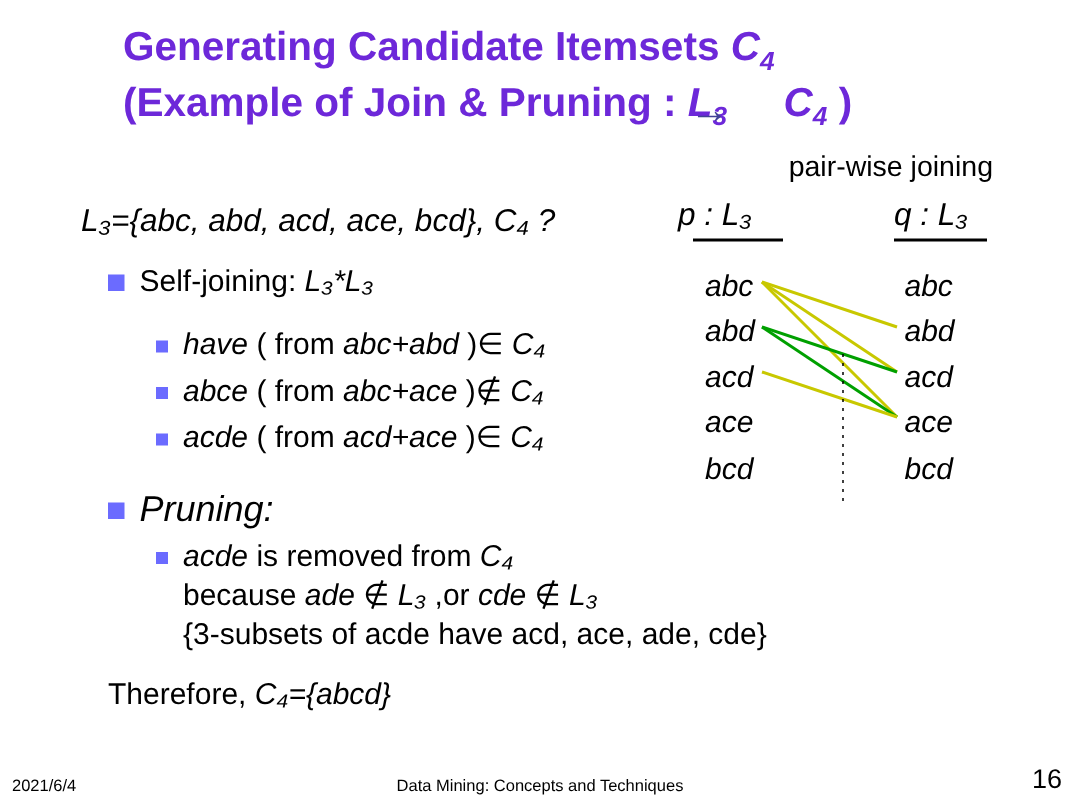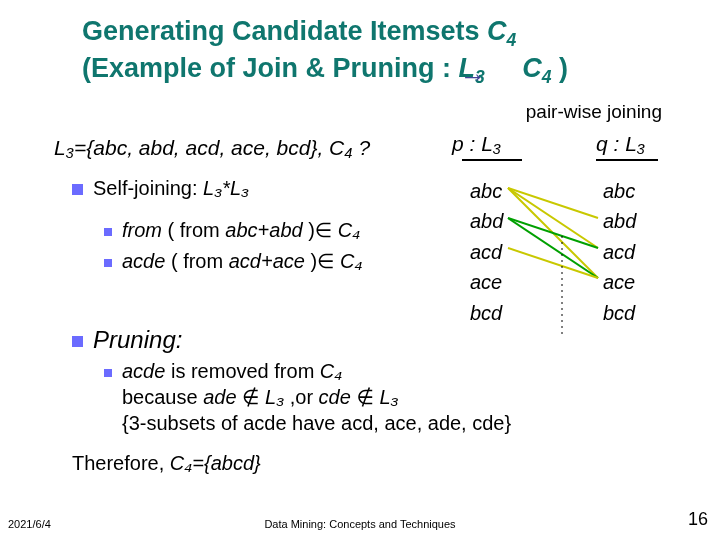--- a/index.html
+++ b/index.html
@@ -9,21 +9,21 @@
     background: #fff;
     font-family: "Trebuchet MS", Verdana, sans-serif;
     position: relative;
     overflow: hidden;
   }
   .sub { font-size: 0.65em; vertical-align: sub; }
   .title {
     position: absolute;
     left: 82px;
     top: 15px;
-    color: #0f766e;
+    color: #6d28d9;
     font-size: 27px;
     font-weight: bold;
     line-height: 1.22;
   }
   .title .c4, .title .l3 { font-style: italic; }
   .pairwise {
     position: absolute;
     right: 58px;
     top: 101px;
     font-size: 19px;
@@ -150,21 +150,22 @@
 <div id="p-label" class="pq">p : L₃</div>
 <div id="q-label" class="pq">q : L₃</div>
 <div id="ul-p" class="underline-pq"></div>
 <div id="ul-q" class="underline-pq"></div>
 
 <div class="selfjoin">
   <span class="bullet"></span><span>Self-joining: </span><span style="font-style:italic">L₃*L₃</span>
 </div>
 
 <div class="joinlines">
-  <div><span class="sbullet"></span><span class="it">from</span><span>  ( from </span><span class="it">abc+abd</span><span> )∈ </span><span class="it">C₄</span></div>
+  <div><span class="sbullet"></span><span class="it">have</span><span>  ( from </span><span class="it">abc+abd</span><span> )∈ </span><span class="it">C₄</span></div>
+  <div><span class="sbullet"></span><span class="it">abce</span><span>  ( from </span><span class="it">abc+ace</span><span> )∉ </span><span class="it">C₄</span></div>
   <div><span class="sbullet"></span><span class="it">acde</span><span>  ( from </span><span class="it">acd+ace</span><span> )∈ </span><span class="it">C₄</span></div>
 </div>
 
 <div class="pruning">
   <span class="bullet"></span><span>Pruning:</span>
 </div>
 
 <div class="prunetext">
   <div><span class="sbullet"></span><span class="it">acde</span><span> is removed from </span><span class="it">C₄</span></div>
   <div style="padding-left:18px"><span>because </span><span class="it">ade</span><span> ∉ </span><span class="it">L₃</span><span> ,or </span><span class="it">cde</span><span> ∉ </span><span class="it">L₃</span></div>

